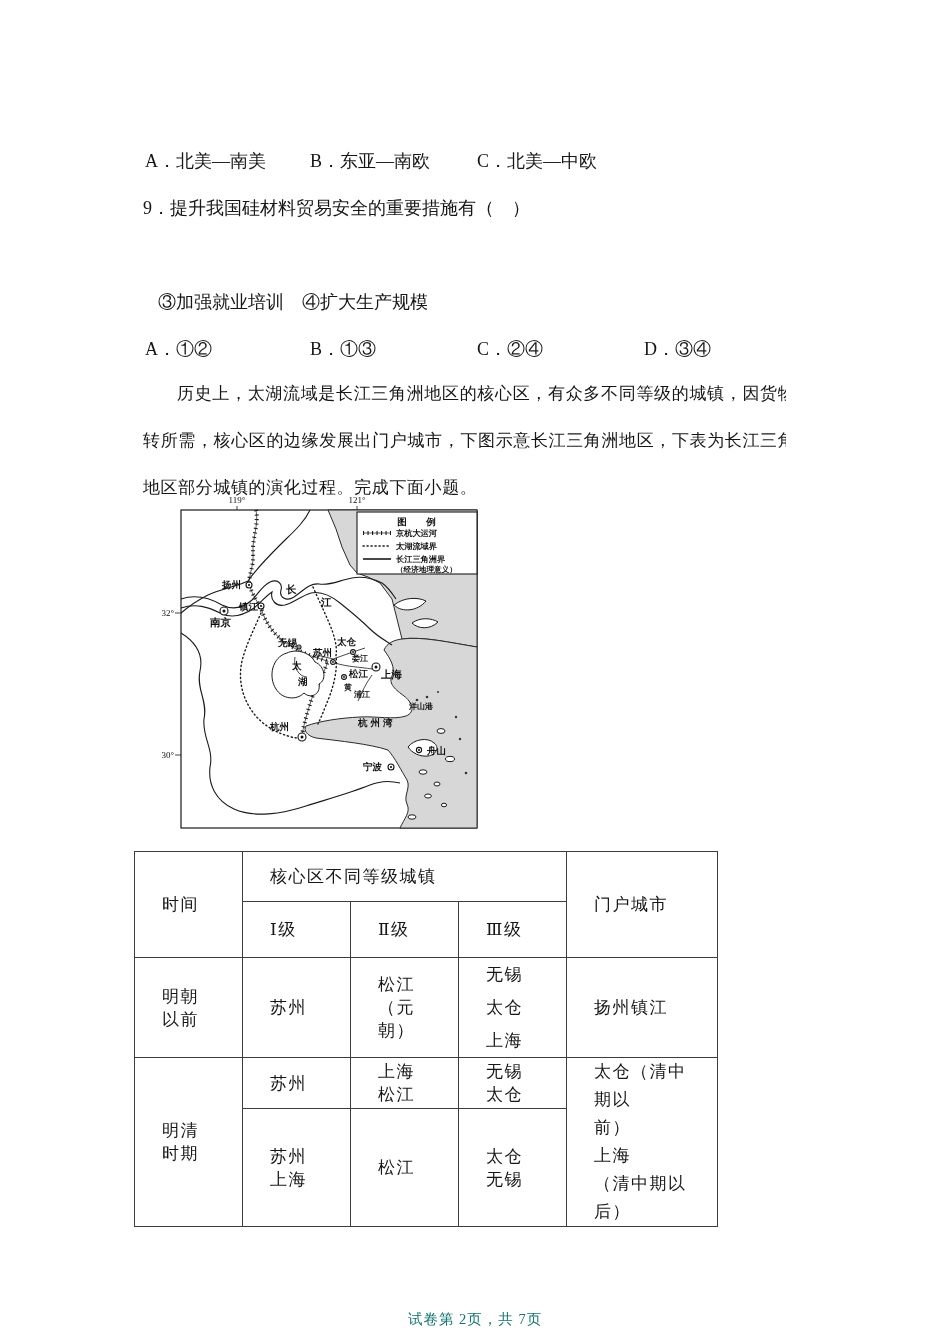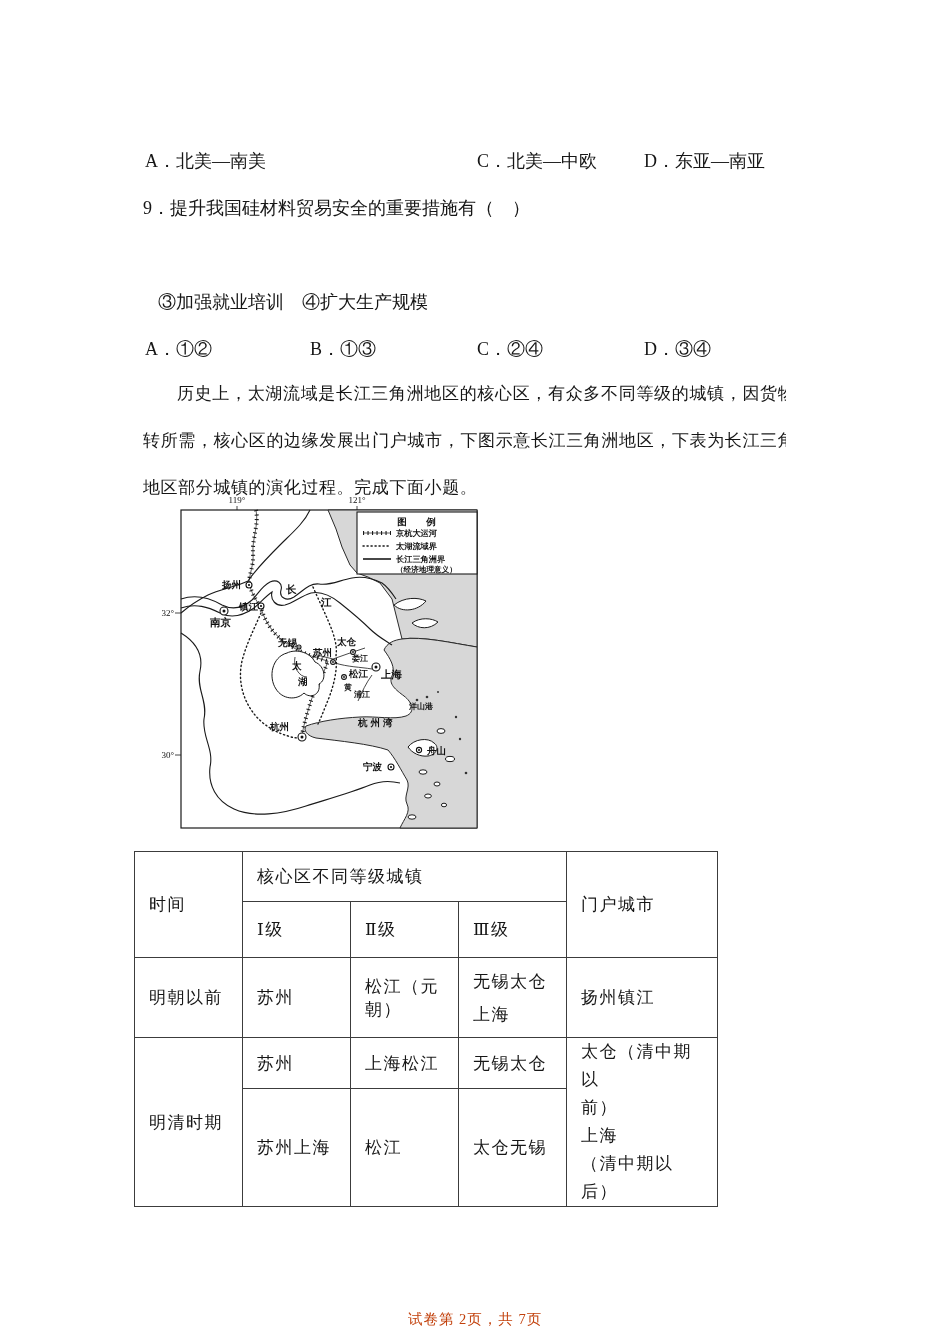--- a/index.html
+++ b/index.html
@@ -35,37 +35,37 @@
   .lbl{font-size:9.5px;font-weight:700;}
   .lbl-lg{font-size:10.5px;font-weight:700;}
   .lbl-sm{font-size:8px;font-weight:700;}
   .geo{font-size:9px;font-weight:400;}
   .leg-title{font-size:9.5px;font-weight:700;letter-spacing:5px;}
   .leg-txt{font-size:8.2px;font-weight:700;}
   .leg-txt2{font-size:7.6px;font-weight:700;}
   
   table.evo{position:absolute;left:134px;top:826px;border-collapse:collapse;table-layout:fixed;
             font-size:17px;letter-spacing:1.5px;}
-  table.evo td{border:1.6px solid #3c3c3c;padding:0 14px;vertical-align:middle;text-align:left;
+  table.evo td{border:1.6px solid #3c3c3c;padding:0 27px;vertical-align:middle;text-align:left;
                font-weight:400;}
   .pre{white-space:pre-line;}
   .lh34{line-height:33px;}
   .lh40{line-height:28px;}
   .footer{position:absolute;top:1285px;left:0;width:950px;text-align:center;font-size:14.5px;
-          color:#c2410c;letter-spacing:1px;}
+          color:#0f766e;letter-spacing:1px;}
 </style>
 </head>
 <body>
 
 <div class="page">
 
   <div class="row optrow" id="q4opts">
     <span class="opt o1">A．北美—南美</span>
+    <span class="opt o2">B．东亚—南欧</span>
     <span class="opt o3">C．北美—中欧</span>
-    <span class="opt o4">D．东亚—南亚</span>
   </div>
 
   <div class="row" id="q5stem">9．提升我国硅材料贸易安全的重要措施有（　）</div>
   <div class="row" id="q5l2">③加强就业培训　④扩大生产规模</div>
   <div class="row optrow" id="q5opts">
     <span class="opt o1">A．①②</span>
     <span class="opt o2">B．①③</span>
     <span class="opt o3">C．②④</span>
     <span class="opt o4">D．③④</span>
   </div>

